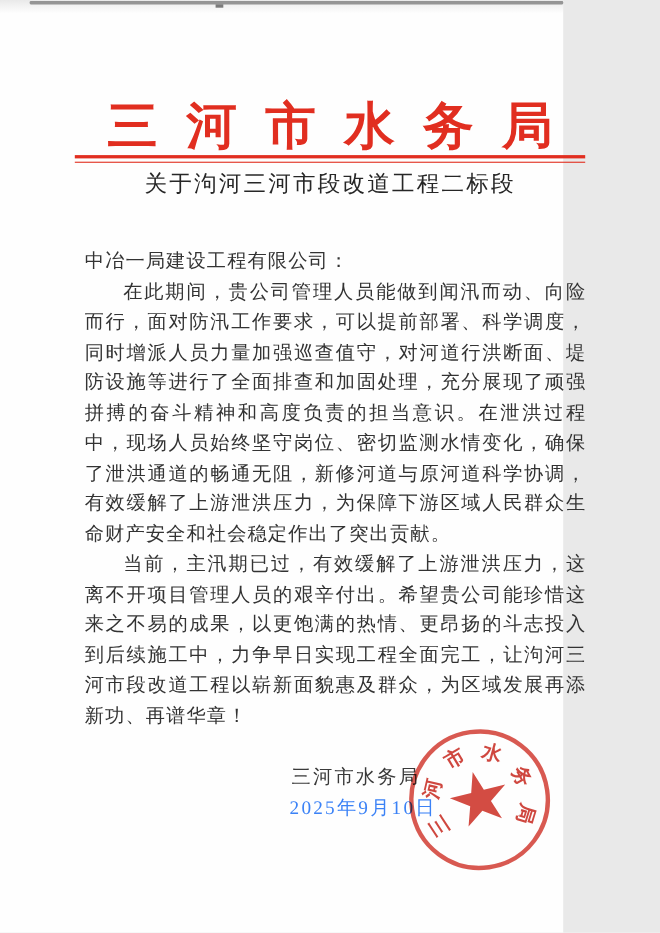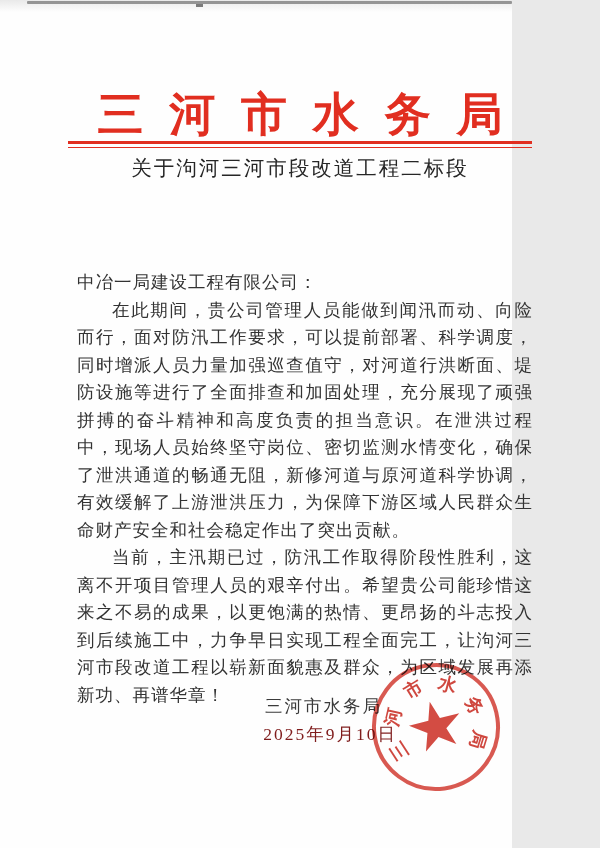--- a/index.html
+++ b/index.html
@@ -41,29 +41,29 @@
     font-size:20.5px;font-weight:normal;line-height:33px;letter-spacing:2px;
   }
   
   .body-text{
     position:absolute;top:224px;left:77px;width:456px;
     color:#333333;
     font-size:17.5px;line-height:27.5px;letter-spacing:1px;
     text-align:justify;
   }
   .body-text p{margin:0;text-indent:2em;}
-  .body-text p.salutation{text-indent:0;margin-top:45px;}
+  .body-text p.salutation{text-indent:0;}
   
   .signature-line{
     position:absolute;top:694px;right:130px;
     color:#3a3a3a;font-size:17.5px;letter-spacing:2px;white-space:nowrap;
   }
   .date-line{
     position:absolute;top:722px;right:115px;
-    color:#7f1d1d;font-size:17.5px;letter-spacing:2px;white-space:nowrap;
+    color:#3b82f6;font-size:17.5px;letter-spacing:2px;white-space:nowrap;
   }
   
   .seal{
     position:absolute;left:372px;top:663px;width:128px;height:128px;
     mix-blend-mode:multiply;opacity:.92;
     transform:rotate(-8deg);
   }
   .seal-ring{
     position:absolute;left:0;top:0;width:120px;height:120px;
     border:4px solid rgba(209,55,46,.9);border-radius:50%;
@@ -99,21 +99,21 @@
   <div class="org-title">三河市水务局</div>
   <div class="red-rule"></div>
 
   <div class="letter-title">
     <div>关于泃河三河市段改道工程二标段</div>
   </div>
 
   <div class="body-text">
     <p class="salutation">中冶一局建设工程有限公司：</p>
     <p>在此期间，贵公司管理人员能做到闻汛而动、向险而行，面对防汛工作要求，可以提前部署、科学调度，同时增派人员力量加强巡查值守，对河道行洪断面、堤防设施等进行了全面排查和加固处理，充分展现了顽强拼搏的奋斗精神和高度负责的担当意识。在泄洪过程中，现场人员始终坚守岗位、密切监测水情变化，确保了泄洪通道的畅通无阻，新修河道与原河道科学协调，有效缓解了上游泄洪压力，为保障下游区域人民群众生命财产安全和社会稳定作出了突出贡献。</p>
-    <p>当前，主汛期已过，防汛工作取得阶段性胜利，这离不开项目管理人员的艰辛付出。希望贵公司能珍惜这来之不易的成果，以更饱满的热情、更昂扬的斗志投入到后续施工中，力争早日实现工程全面完工，让泃河三河市段改道工程以崭新面貌惠及群众，为区域发展再添新功、再谱华章！</p>
+    <p>当前，主汛期已过，有效缓解了上游泄洪压力，这离不开项目管理人员的艰辛付出。希望贵公司能珍惜这来之不易的成果，以更饱满的热情、更昂扬的斗志投入到后续施工中，力争早日实现工程全面完工，让泃河三河市段改道工程以崭新面貌惠及群众，为区域发展再添新功、再谱华章！</p>
   </div>
 
   <div class="signature-line">三河市水务局</div>
   <div class="date-line">2025年9月10日</div>
 
   <div class="seal">
     <div class="seal-ring">
       <span class="seal-char c0">三</span>
       <span class="seal-char c1">河</span>
       <span class="seal-char c2">市</span>

